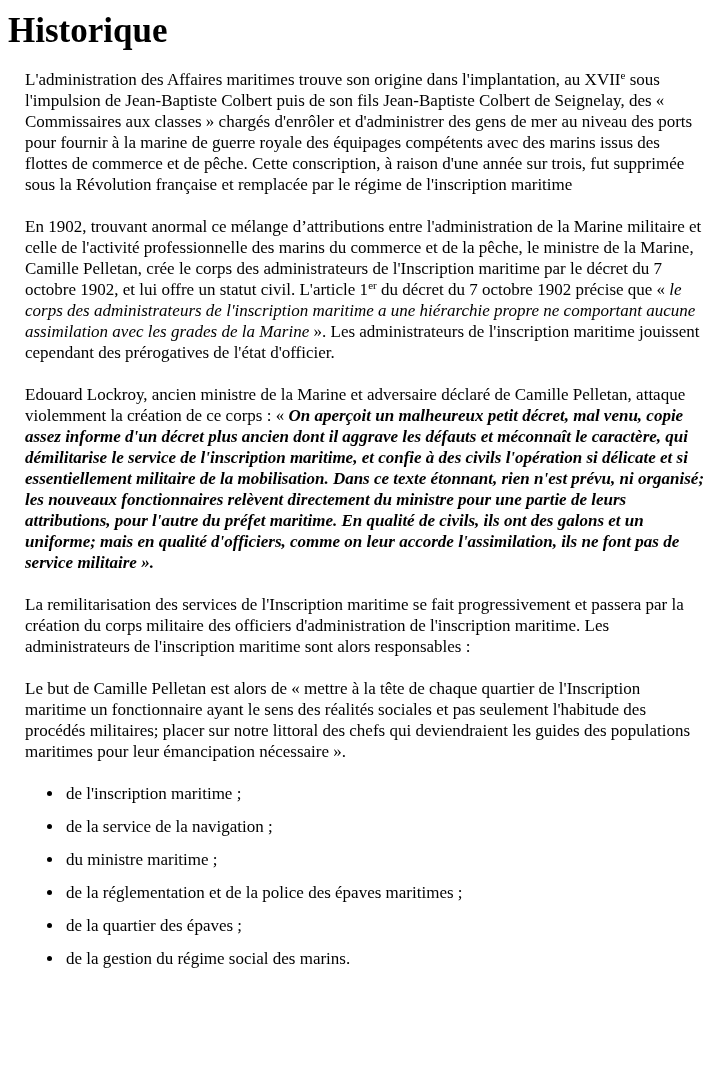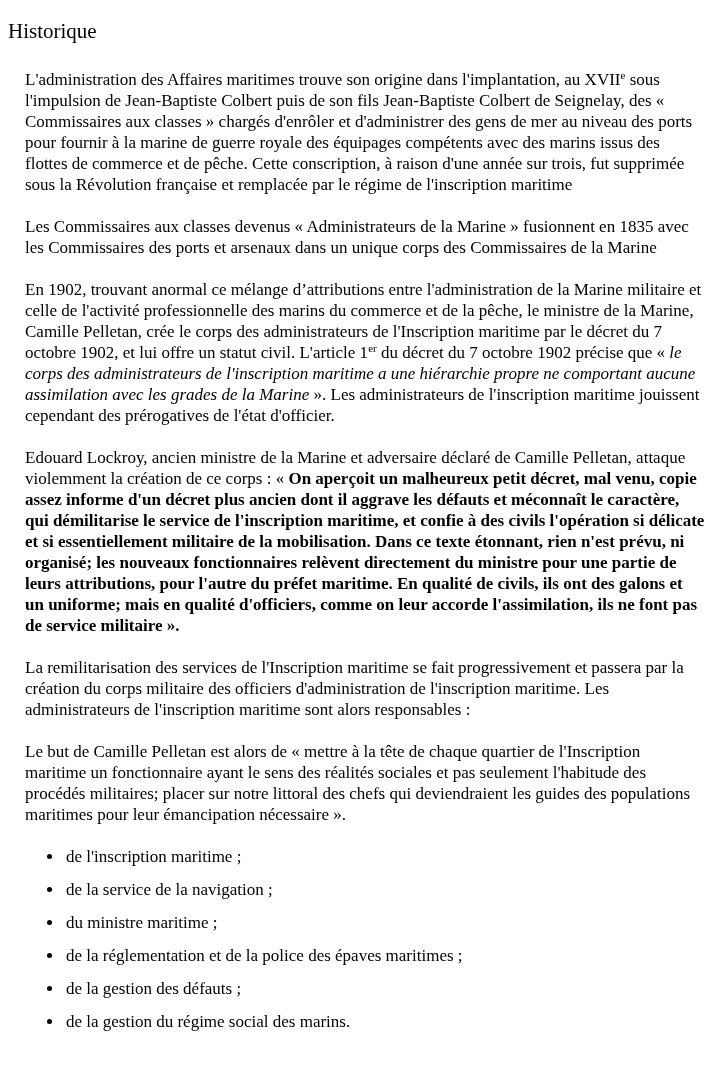--- a/index.html
+++ b/index.html
@@ -13,33 +13,34 @@
     min-height: 1075px;
     box-sizing: border-box;
     font-family: "Liberation Serif", "DejaVu Serif", serif;
     font-size: 17px;
     line-height: 21px;
   }
   .page {
     padding: 4px 10px 0 8px;
   }
   h1.doc-title {
-    font-size: 21px;
+    font-size: 35px;
     line-height: 34px;
-    font-weight: normal;
+    font-weight: bold;
     margin: 10px 0 21px 0;
     letter-spacing: 0;
   }
   p.doc-paragraph {
     margin: 0 0 21px 17px;
   }
   .it {
     font-style: italic;
   }
   .bi {
+    font-style: italic;
     font-weight: bold;
   }
   sup.sup-run {
     font-size: 11px;
     line-height: 0;
     vertical-align: baseline;
     position: relative;
     top: -6px;
   }
   ul.doc-list {
@@ -52,27 +53,26 @@
     padding-left: 2px;
   }
 </style>
 </head>
 <body>
 
 <div class="page">
   <h1 class="doc-title">Historique</h1>
   <div>
       <p class="doc-paragraph"><span>L'administration des Affaires maritimes trouve son origine dans l'implantation, au XVII</span><sup class="sup-run">e</sup><span> sous l'impulsion de Jean-Baptiste Colbert puis de son fils Jean-Baptiste Colbert de Seignelay, des « Commissaires aux classes » chargés d'enrôler et d'administrer des gens de mer au niveau des ports pour fournir à la marine de guerre royale des équipages compétents avec des marins issus des flottes de commerce et de pêche. Cette conscription, à raison d'une année sur trois, fut supprimée sous la Révolution française et remplacée par le régime de l'inscription maritime</span></p>
-      <p class="doc-paragraph"><span>Les Commissaires aux classes devenus « Administrateurs de la Marine » fusionnent en 1835 avec les Commissaires des ports et arsenaux dans un unique corps des Commissaires de la Marine</span></p>
       <p class="doc-paragraph"><span>En 1902, trouvant anormal ce mélange d’attributions entre l'administration de la Marine militaire et celle de l'activité professionnelle des marins du commerce et de la pêche, le ministre de la Marine, Camille Pelletan, crée le corps des administrateurs de l'Inscription maritime par le décret du 7 octobre 1902, et lui offre un statut civil. L'article 1</span><sup class="sup-run">er</sup><span> du décret du 7 octobre 1902 précise que « </span><span class="it">le corps des administrateurs de l'inscription maritime a une hiérarchie propre ne comportant aucune assimilation avec les grades de la Marine</span><span> ». Les administrateurs de l'inscription maritime jouissent cependant des prérogatives de l'état d'officier.</span></p>
       <p class="doc-paragraph"><span>Edouard Lockroy, ancien ministre de la Marine et adversaire déclaré de Camille Pelletan, attaque violemment la création de ce corps : « </span><span class="bi">On aperçoit un malheureux petit décret, mal venu, copie assez informe d'un décret plus ancien dont il aggrave les défauts et méconnaît le caractère, qui démilitarise le service de l'inscription maritime, et confie à des civils l'opération si délicate et si essentiellement militaire de la mobilisation. Dans ce texte étonnant, rien n'est prévu, ni organisé; les nouveaux fonctionnaires relèvent directement du ministre pour une partie de leurs attributions, pour l'autre du préfet maritime. En qualité de civils, ils ont des galons et un uniforme; mais en qualité d'officiers, comme on leur accorde l'assimilation, ils ne font pas de service militaire ».</span></p>
       <p class="doc-paragraph"><span>La remilitarisation des services de l'Inscription maritime se fait progressivement et passera par la création du corps militaire des officiers d'administration de l'inscription maritime. Les administrateurs de l'inscription maritime sont alors responsables :</span></p>
       <p class="doc-paragraph"><span>Le but de Camille Pelletan est alors de « mettre à la tête de chaque quartier de l'Inscription maritime un fonctionnaire ayant le sens des réalités sociales et pas seulement l'habitude des procédés militaires; placer sur notre littoral des chefs qui deviendraient les guides des populations maritimes pour leur émancipation nécessaire ».</span></p>
       <ul class="doc-list">
         <li>de l'inscription maritime ;</li>
         <li>de la service de la navigation ;</li>
         <li>du ministre maritime ;</li>
         <li>de la réglementation et de la police des épaves maritimes ;</li>
-        <li>de la gestion des défauts ;</li>
+        <li>de la quartier des épaves ;</li>
         <li>de la gestion du régime social des marins.</li>
       </ul>
     </div>
 </div>
 
 </body></html>

